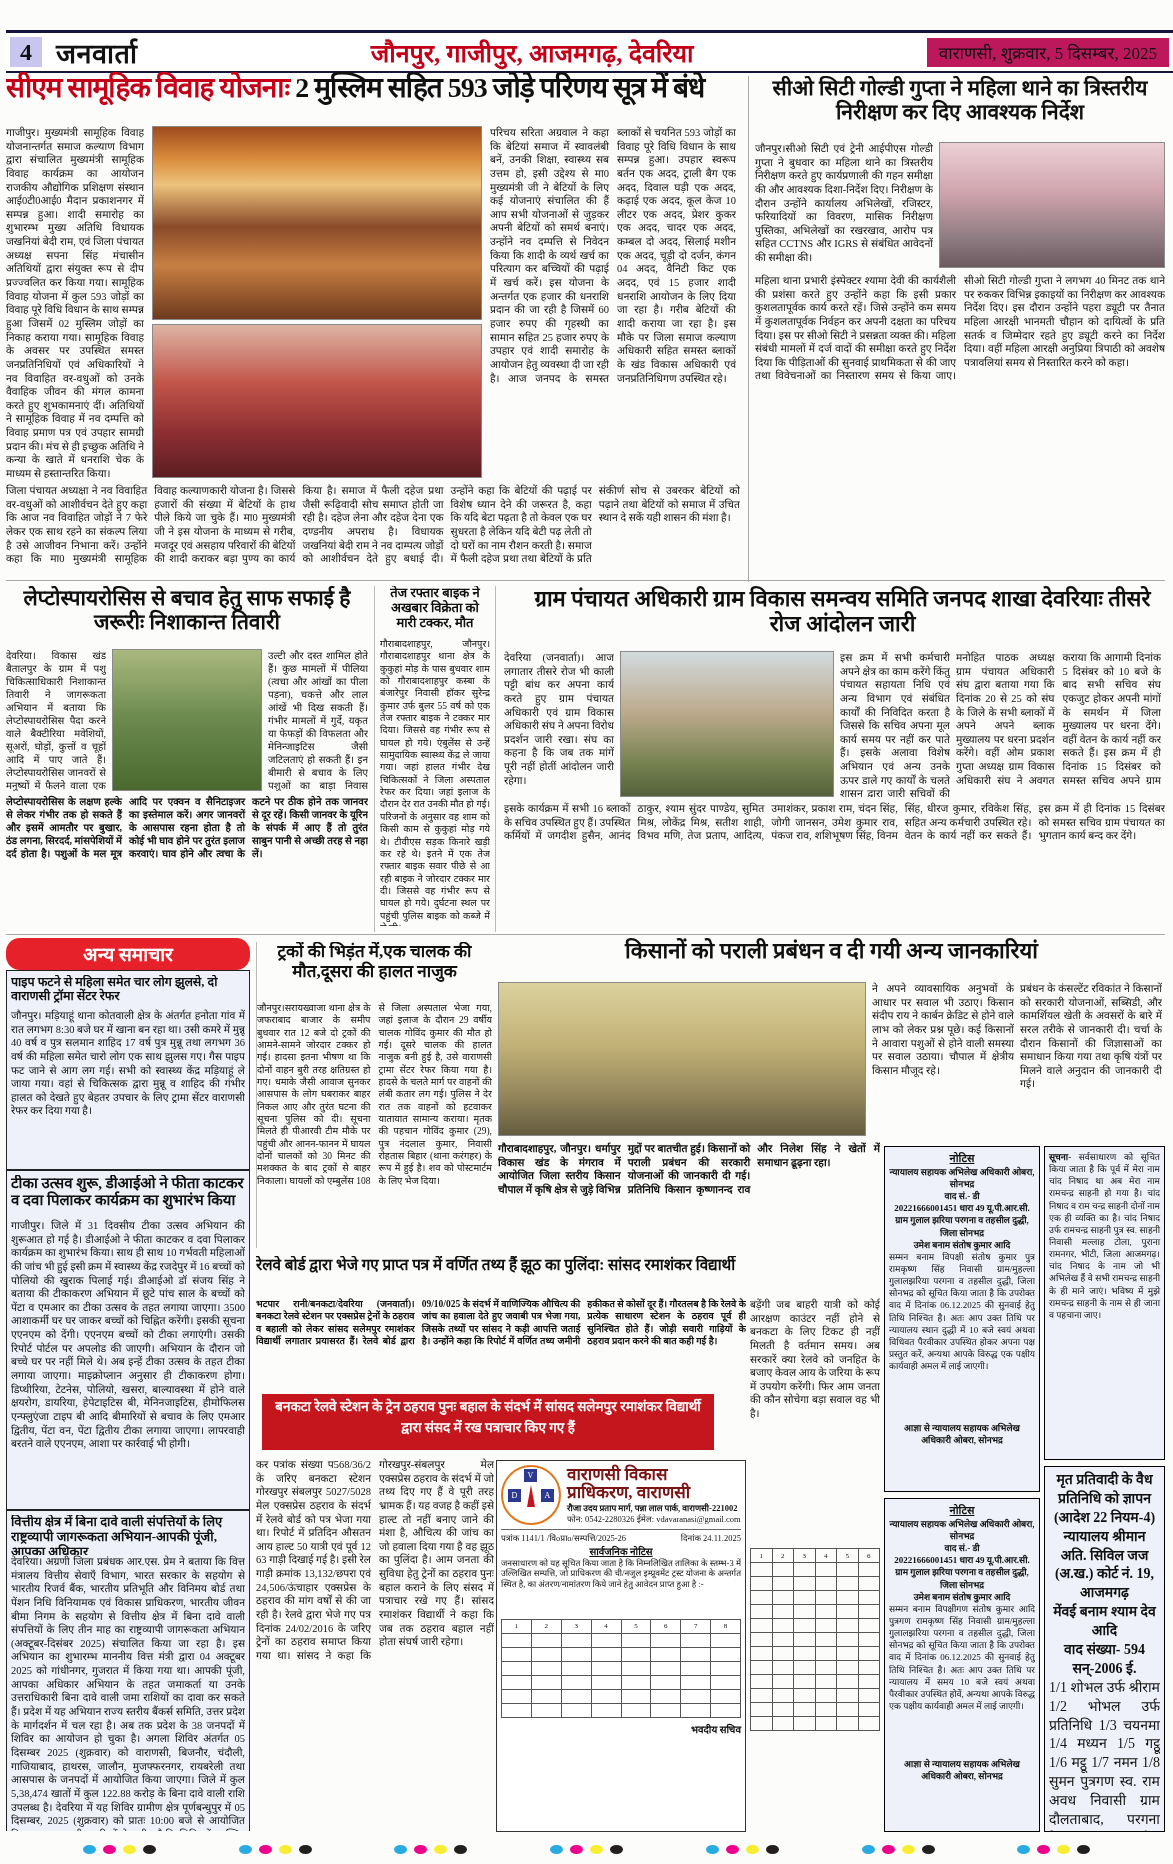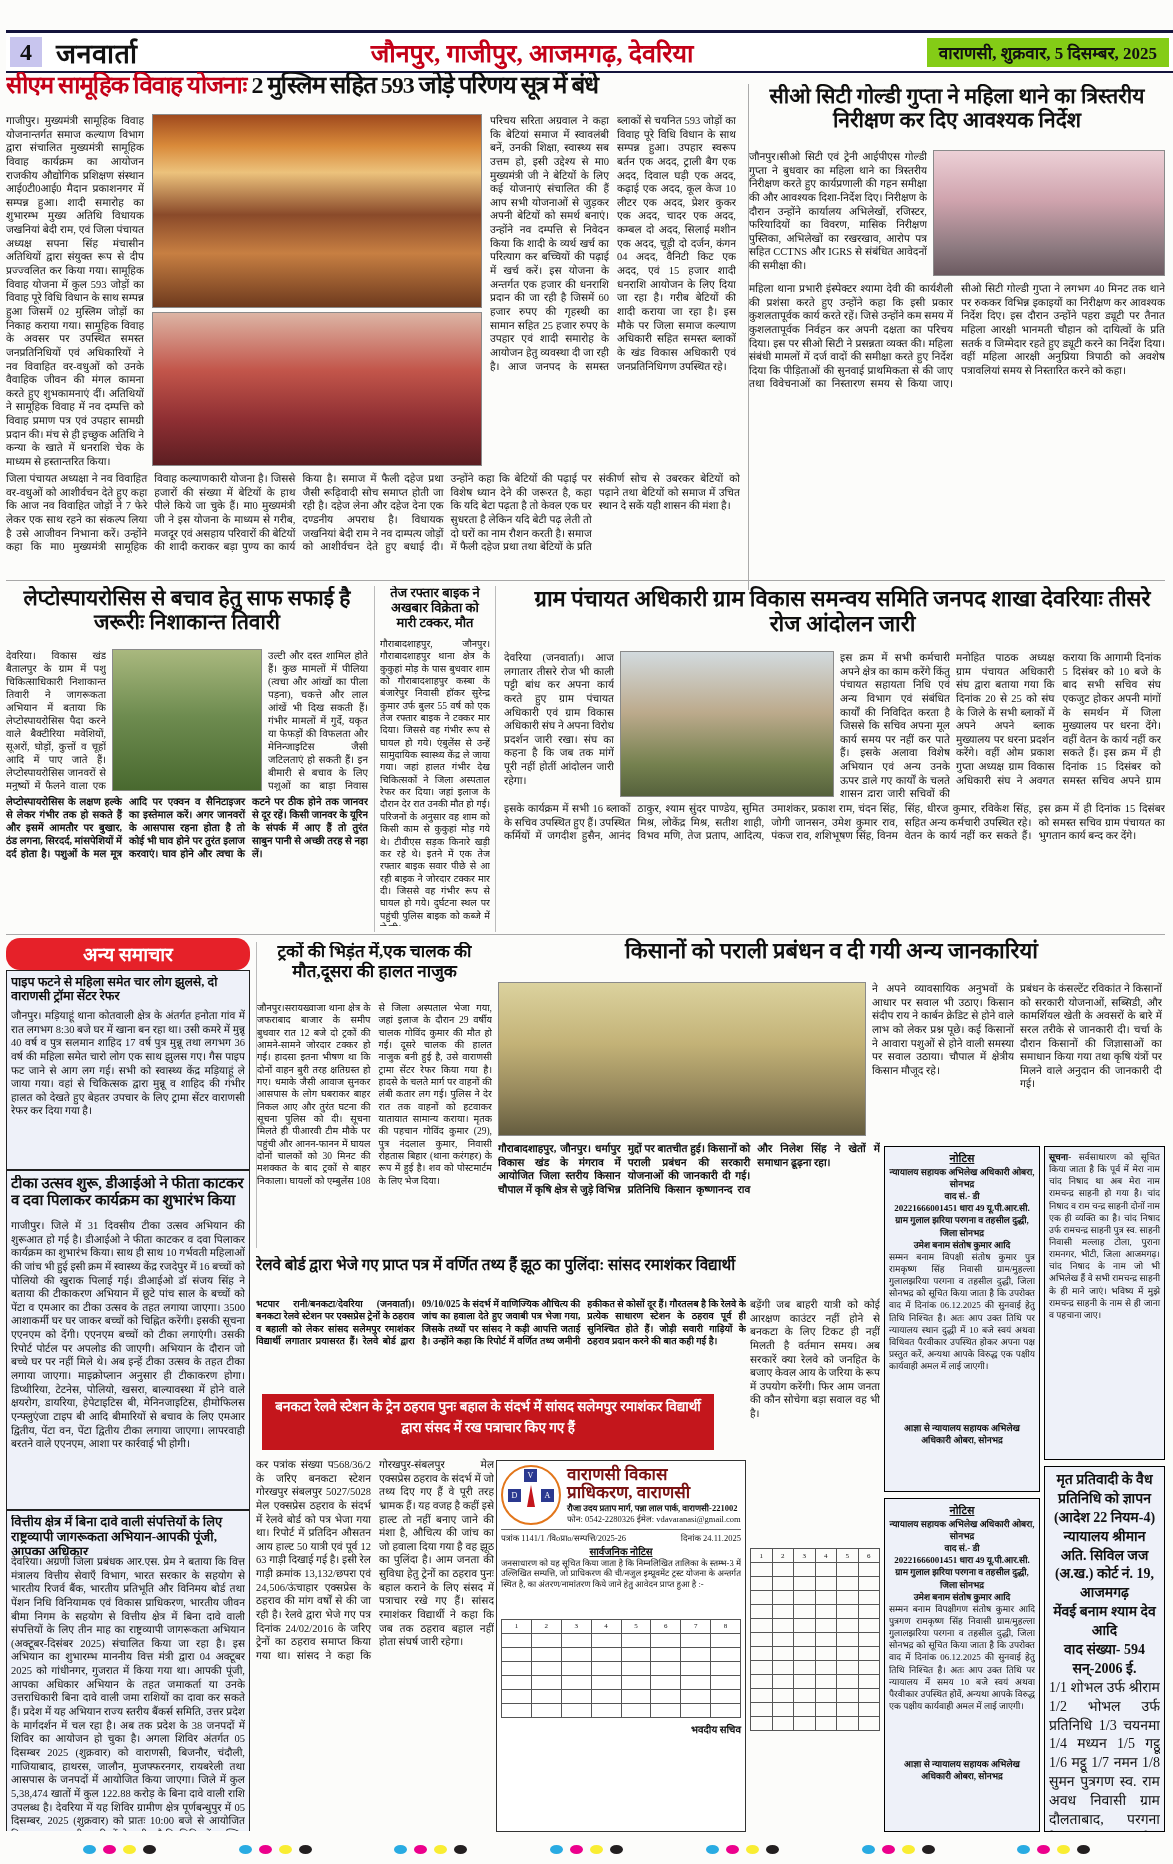--- a/index.html
+++ b/index.html
@@ -8,21 +8,21 @@
   .abs{position:absolute;}
   .jt{text-align:justify;text-justify:inter-word;}
   .clip{overflow:hidden;}
   .b{font-weight:bold;}
   .ctr{text-align:center;}
   
   .mast{left:6px;top:30px;width:1159px;height:36px;border-top:3px solid #14143c;border-bottom:2px solid #14143c;display:flex;align-items:center;gap:14px;padding:1px 4px;background:#fff;}
   .pgnum{background:#c8c5ee;font-size:24px;font-weight:bold;padding:0 10px;line-height:30px;}
   .papername{font-size:27px;font-weight:bold;letter-spacing:.5px;}
   .region{flex:1;text-align:center;color:#c40018;font-size:25px;font-weight:bold;}
-  .datebox{background:#84cc16;font-size:17px;font-weight:bold;padding:3px 12px;}
+  .datebox{background:#be185d;font-size:17px;font-weight:normal;padding:3px 12px;}
   
   .hl{font-weight:bold;color:#101010;line-height:1.15;}
   .red{color:#c40018;}
   
   .bt{font-size:10.5px;line-height:1.3;}
   .bt9{font-size:9.5px;line-height:1.3;}
   .cols2{columns:2;column-gap:8px;}
   .cols3{columns:3;column-gap:7px;font-weight:bold;}
   .cols5{columns:5;column-gap:7px;}
   .photo{border:1px solid #8a8a8a;}
@@ -54,42 +54,42 @@
 <div class="page">
 
   <div class="abs mast">
     <span class="pgnum">4</span>
     <span class="papername">जनवार्ता</span>
     <span class="region">जौनपुर, गाजीपुर, आजमगढ़, देवरिया</span>
     <span class="datebox">वाराणसी, शुक्रवार, 5 दिसम्बर, 2025</span>
   </div>
 
   <div class="abs clip" style="left:6px;top:72px;width:734px;height:506px;">
-    <div class="hl clip" style="font-size:24px;white-space:nowrap;letter-spacing:-1px;height:42px;">
+    <div class="hl clip" style="font-size:28px;white-space:nowrap;letter-spacing:-1px;height:54px;">
       <span class="red">सीएम सामूहिक विवाह योजनाः</span>
       <span>2 मुस्लिम सहित 593 जोड़े परिणय सूत्र में बंधे</span>
     </div>
     <div style="display:flex;gap:8px;height:352px;">
       <div class="bt jt clip" style="width:138px;">गाजीपुर। मुख्यमंत्री सामूहिक विवाह योजनान्तर्गत समाज कल्याण विभाग द्वारा संचालित मुख्यमंत्री सामूहिक विवाह कार्यक्रम का आयोजन राजकीय औद्योगिक प्रशिक्षण संस्थान आई0टी0आई0 मैदान प्रकाशनगर में सम्पन्न हुआ। शादी समारोह का शुभारम्भ मुख्य अतिथि विधायक जखनियां बेदी राम, एवं जिला पंचायत अध्यक्ष सपना सिंह मंचासीन अतिथियों द्वारा संयुक्त रूप से दीप प्रज्ज्वलित कर किया गया। सामूहिक विवाह योजना में कुल 593 जोड़ों का विवाह पूरे विधि विधान के साथ सम्पन्न हुआ जिसमें 02 मुस्लिम जोड़ों का निकाह कराया गया। सामूहिक विवाह के अवसर पर उपस्थित समस्त जनप्रतिनिधियों एवं अधिकारियों ने नव विवाहित वर-वधुओं को उनके वैवाहिक जीवन की मंगल कामना करते हुए शुभकामनाएं दीं। अतिथियों ने सामूहिक विवाह में नव दम्पत्ति को विवाह प्रमाण पत्र एवं उपहार सामग्री प्रदान की। मंच से ही इच्छुक अतिथि ने कन्या के खाते में धनराशि चेक के माध्यम से हस्तान्तरित किया।</div>
       <div style="width:330px;">
         <div class="photo ph-stage" style="height:192px;"></div>
         <div class="photo ph-couples" style="height:152px;margin-top:4px;"></div>
       </div>
       <div class="bt jt cols2 clip" style="width:246px;">
         <span>परिचय सरिता अग्रवाल ने कहा कि बेटियां समाज में स्वावलंबी बनें, उनकी शिक्षा, स्वास्थ्य सब उत्तम हो, इसी उद्देश्य से मा0 मुख्यमंत्री जी ने बेटियों के लिए कई योजनाएं संचालित की हैं आप सभी योजनाओं से जुड़कर अपनी बेटियों को समर्थ बनाएं। उन्होंने नव दम्पत्ति से निवेदन किया कि शादी के व्यर्थ खर्च का परित्याग कर बच्चियों की पढ़ाई में खर्च करें। इस योजना के अन्तर्गत एक हजार की धनराशि प्रदान की जा रही है जिसमें 60 हजार रुपए की गृहस्थी का सामान सहित 25 हजार रुपए के उपहार एवं शादी समारोह के आयोजन हेतु व्यवस्था दी जा रही है। आज जनपद के समस्त ब्लाकों से चयनित 593 जोड़ों का विवाह पूरे विधि विधान के साथ सम्पन्न हुआ।</span>
         <span>उपहार स्वरूप बर्तन एक अदद, ट्राली बैग एक अदद, दिवाल घड़ी एक अदद, कढ़ाई एक अदद, कूल केज 10 लीटर एक अदद, प्रेशर कुकर एक अदद, चादर एक अदद, कम्बल दो अदद, सिलाई मशीन एक अदद, चूड़ी दो दर्जन, कंगन 04 अदद, वैनिटी किट एक अदद, एवं 15 हजार शादी धनराशि आयोजन के लिए दिया जा रहा है। गरीब बेटियों की शादी कराया जा रहा है। इस मौके पर जिला समाज कल्याण अधिकारी सहित समस्त ब्लाकों के खंड विकास अधिकारी एवं जनप्रतिनिधिगण उपस्थित रहे।</span>
       </div>
     </div>
     <div class="bt jt cols5 clip" style="margin-top:6px;height:100px;">
       <span>जिला पंचायत अध्यक्षा ने नव विवाहित वर-वधुओं को आशीर्वचन देते हुए कहा कि आज नव विवाहित जोड़ों ने 7 फेरे लेकर एक साथ रहने का संकल्प लिया है उसे आजीवन निभाना करें। उन्होंने कहा कि मा0 मुख्यमंत्री सामूहिक विवाह कल्याणकारी योजना है। जिससे हजारों की संख्या में बेटियों के हाथ पीले किये जा चुके हैं। मा0 मुख्यमंत्री जी ने इस योजना के माध्यम से गरीब, मजदूर एवं असहाय परिवारों की बेटियों की शादी कराकर बड़ा पुण्य का कार्य किया है।</span>
       <span>समाज में फैली दहेज प्रथा जैसी रूढ़िवादी सोच समाप्त होती जा रही है। दहेज लेना और दहेज देना एक दण्डनीय अपराध है। विधायक जखनियां बेदी राम ने नव दाम्पत्य जोड़ों को आशीर्वचन देते हुए बधाई दी। उन्होंने कहा कि बेटियों की पढ़ाई पर विशेष ध्यान देने की जरूरत है, कहा कि यदि बेटा पढ़ता है तो केवल एक घर सुधरता है लेकिन यदि बेटी पढ़ लेती तो दो घरों का नाम रौशन करती है। समाज में फैली दहेज प्रथा तथा बेटियों के प्रति संकीर्ण सोच से उबरकर बेटियों को पढ़ाने तथा बेटियों को समाज में उचित स्थान दे सकें यही शासन की मंशा है।</span>
     </div>
   </div>
 
-  <div class="abs clip" style="left:748px;top:84px;width:417px;height:506px;border-left:1px solid #aaa;padding-left:0;box-sizing:border-box;">
+  <div class="abs clip" style="left:748px;top:76px;width:417px;height:506px;border-left:1px solid #aaa;padding-left:6px;box-sizing:border-box;">
     <div class="hl ctr clip" style="font-size:21px;height:62px;">सीओ सिटी गोल्डी गुप्ता ने महिला थाने का त्रिस्तरीय निरीक्षण कर दिए आवश्यक निर्देश</div>
     <div style="display:flex;gap:6px;height:128px;margin-top:4px;">
       <div class="bt jt clip" style="width:178px;">जौनपुर।सीओ सिटी एवं ट्रेनी आईपीएस गोल्डी गुप्ता ने बुधवार का महिला थाने का त्रिस्तरीय निरीक्षण करते हुए कार्यप्रणाली की गहन समीक्षा की और आवश्यक दिशा-निर्देश दिए। निरीक्षण के दौरान उन्होंने कार्यालय अभिलेखों, रजिस्टर, फरियादियों का विवरण, मासिक निरीक्षण पुस्तिका, अभिलेखों का रखरखाव, आरोप पत्र सहित CCTNS और IGRS से संबंधित आवेदनों की समीक्षा की।</div>
       <div class="photo ph-police" style="flex:1;height:124px;"></div>
     </div>
     <div class="bt jt cols2 clip" style="height:300px;margin-top:4px;">महिला थाना प्रभारी इंस्पेक्टर श्यामा देवी की कार्यशैली की प्रशंसा करते हुए उन्होंने कहा कि इसी प्रकार कुशलतापूर्वक कार्य करते रहें। जिसे उन्होंने कम समय में कुशलतापूर्वक निर्वहन कर अपनी दक्षता का परिचय दिया। इस पर सीओ सिटी ने प्रसन्नता व्यक्त की। महिला संबंधी मामलों में दर्ज वादों की समीक्षा करते हुए निर्देश दिया कि पीड़िताओं की सुनवाई प्राथमिकता से की जाए तथा विवेचनाओं का निस्तारण समय से किया जाए। सीओ सिटी गोल्डी गुप्ता ने लगभग 40 मिनट तक थाने पर रुककर विभिन्न इकाइयों का निरीक्षण कर आवश्यक निर्देश दिए। इस दौरान उन्होंने पहरा ड्यूटी पर तैनात महिला आरक्षी भानमती चौहान को दायित्वों के प्रति सतर्क व जिम्मेदार रहते हुए ड्यूटी करने का निर्देश दिया। वहीं महिला आरक्षी अनुप्रिया त्रिपाठी को अवशेष पत्रावलियां समय से निस्तारित करने को कहा।</div>
   </div>
 
   <div class="abs hline" style="left:6px;top:580px;width:1159px;"></div>
 

